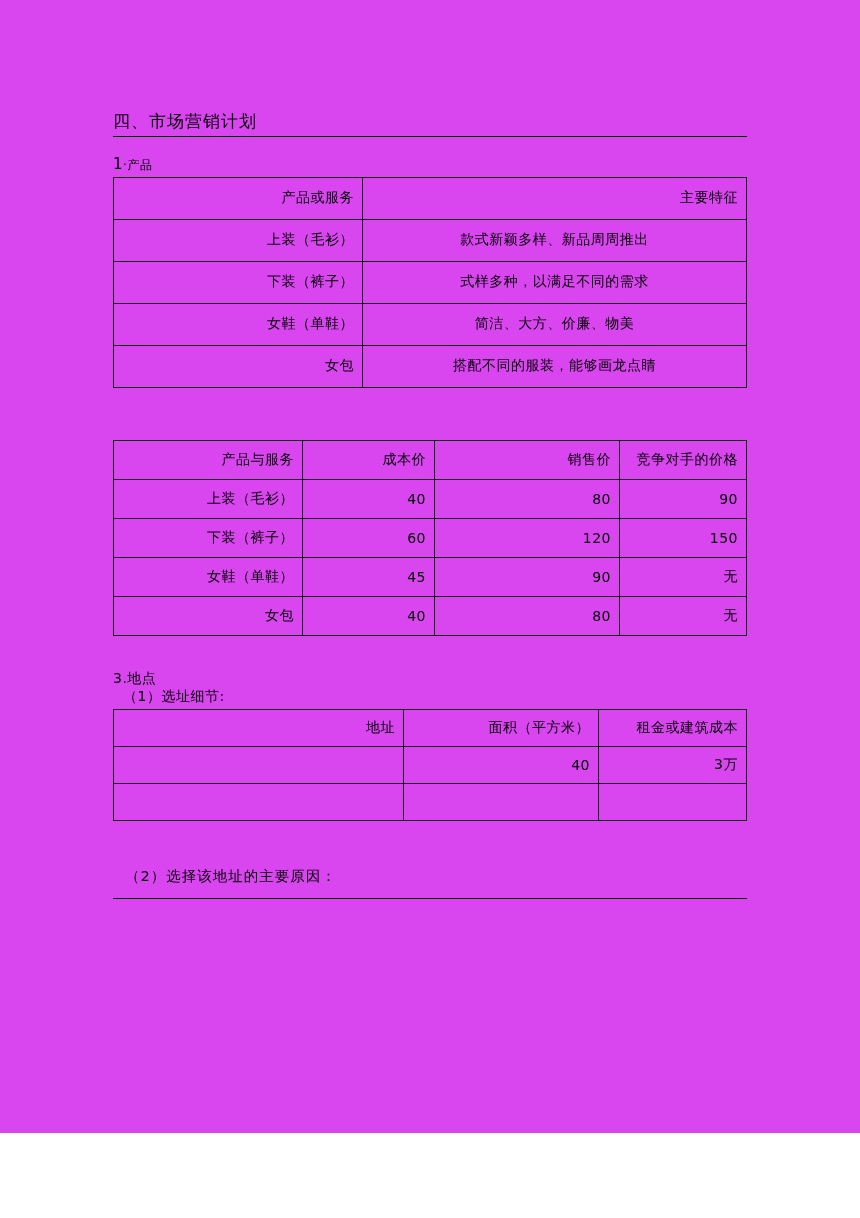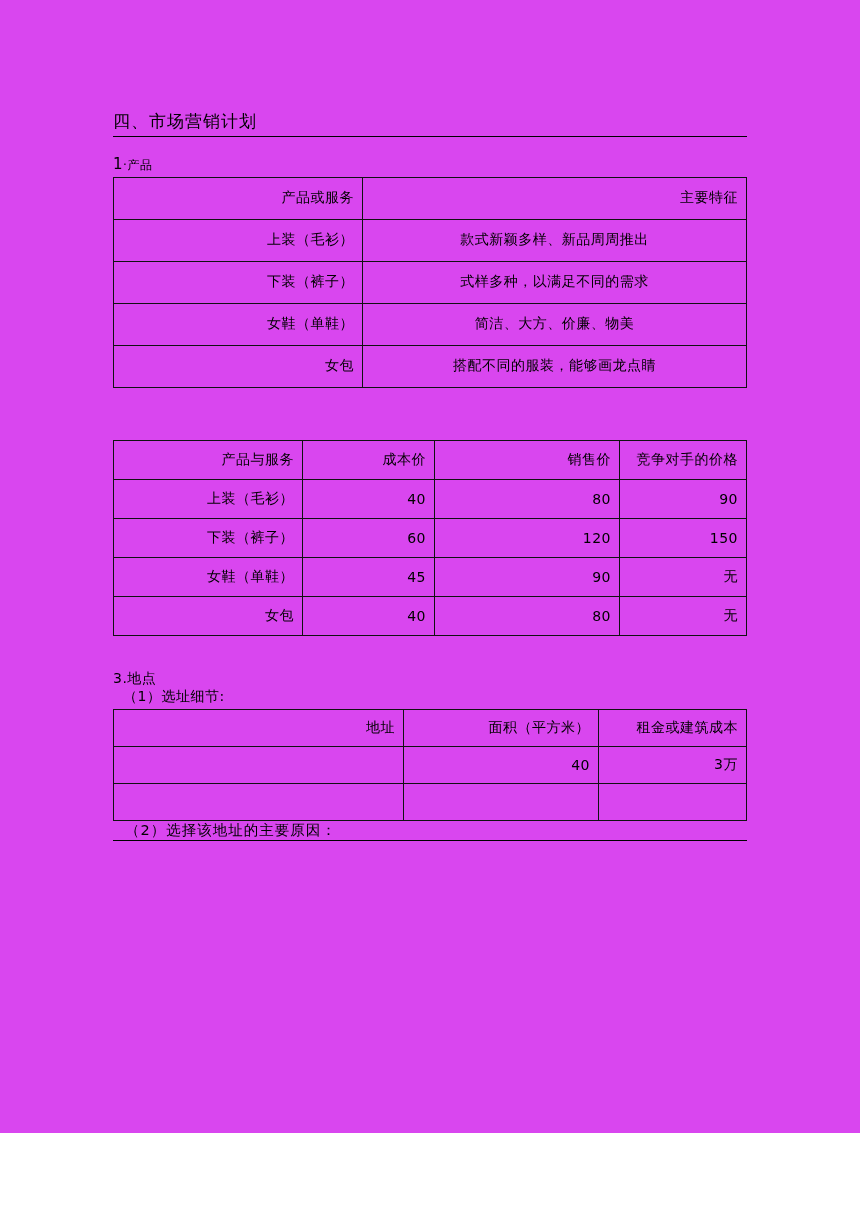--- a/index.html
+++ b/index.html
@@ -55,22 +55,23 @@
   .sub-label {
     font-size: 14px;
     letter-spacing: 0.5px;
     padding-left: 10px;
     margin-bottom: 3px;
   }
   .reason-head {
     font-size: 14.5px;
     letter-spacing: 1px;
     padding-left: 12px;
-    padding-bottom: 0;
+    padding-bottom: 12px;
     border-bottom: 1.6px solid #000;
+    margin-top: 46px;
   }
   .para {
     font-size: 14.5px;
     letter-spacing: 0.6px;
     line-height: 2.6;
     margin-top: 18px;
     padding-left: 6px;
   }
   .para .lead {
     padding-left: 6px;

